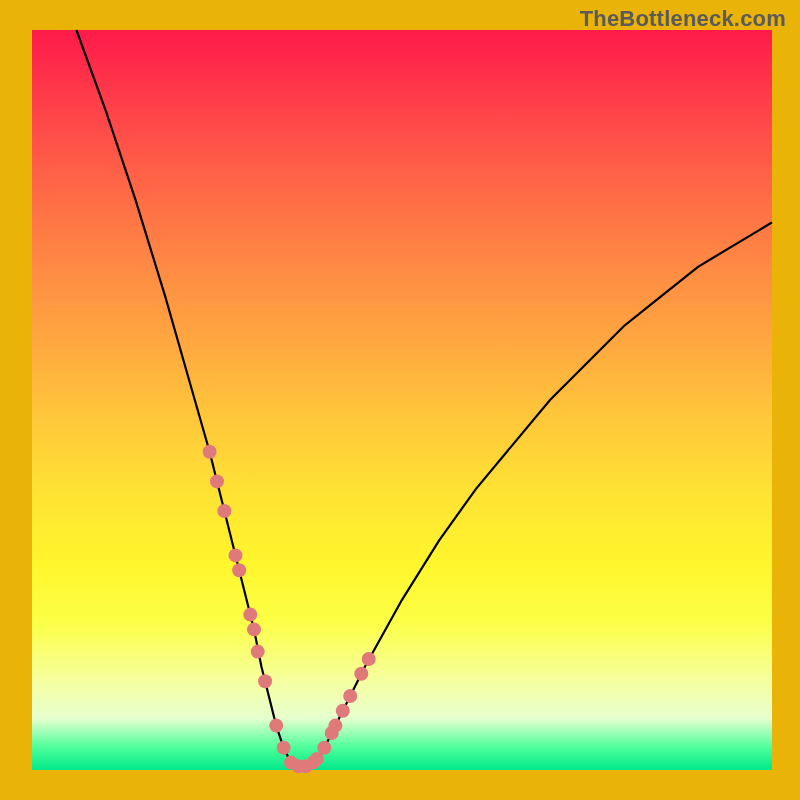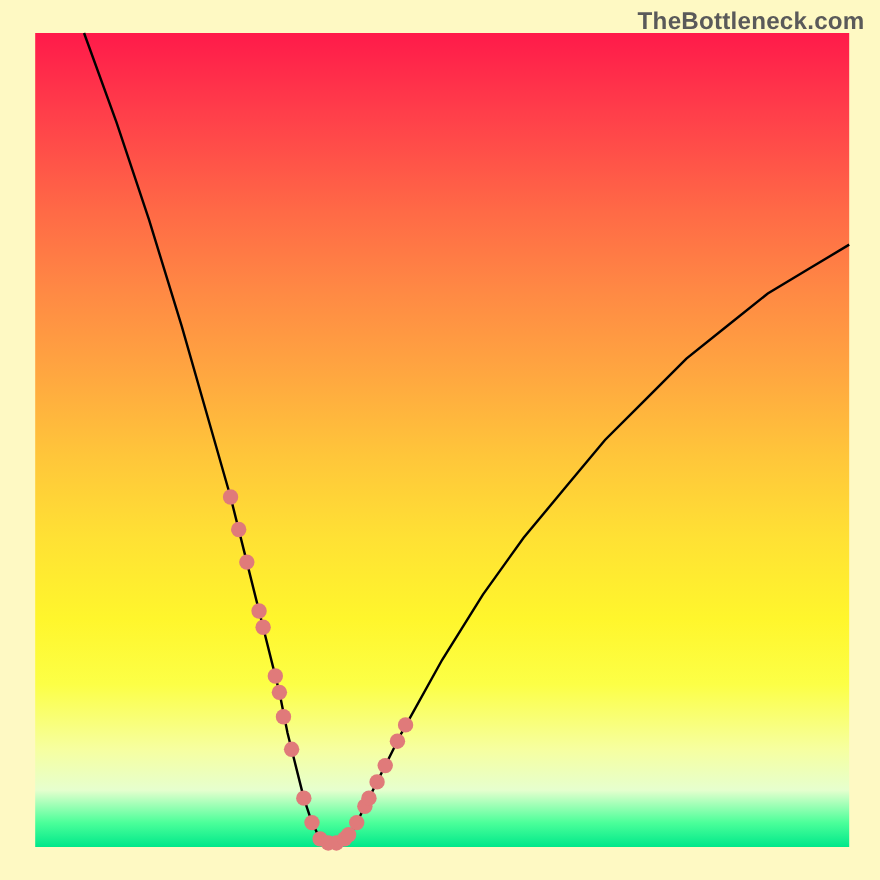--- a/index.html
+++ b/index.html
@@ -9,21 +9,21 @@
     height: 800px;
     background: #000;
     overflow: hidden;
   }
   .frame {
     position: absolute;
     left: 0;
     top: 0;
     width: 800px;
     height: 800px;
-    background: #fef9c3;
+    background: #eab308;
     text-align: right;
   }
   .plot {
     position: absolute;
     left: 32px;
     top: 30px;
     width: 740px;
     height: 740px;
     background: linear-gradient(to bottom,
       #ff1a4a 0%,

